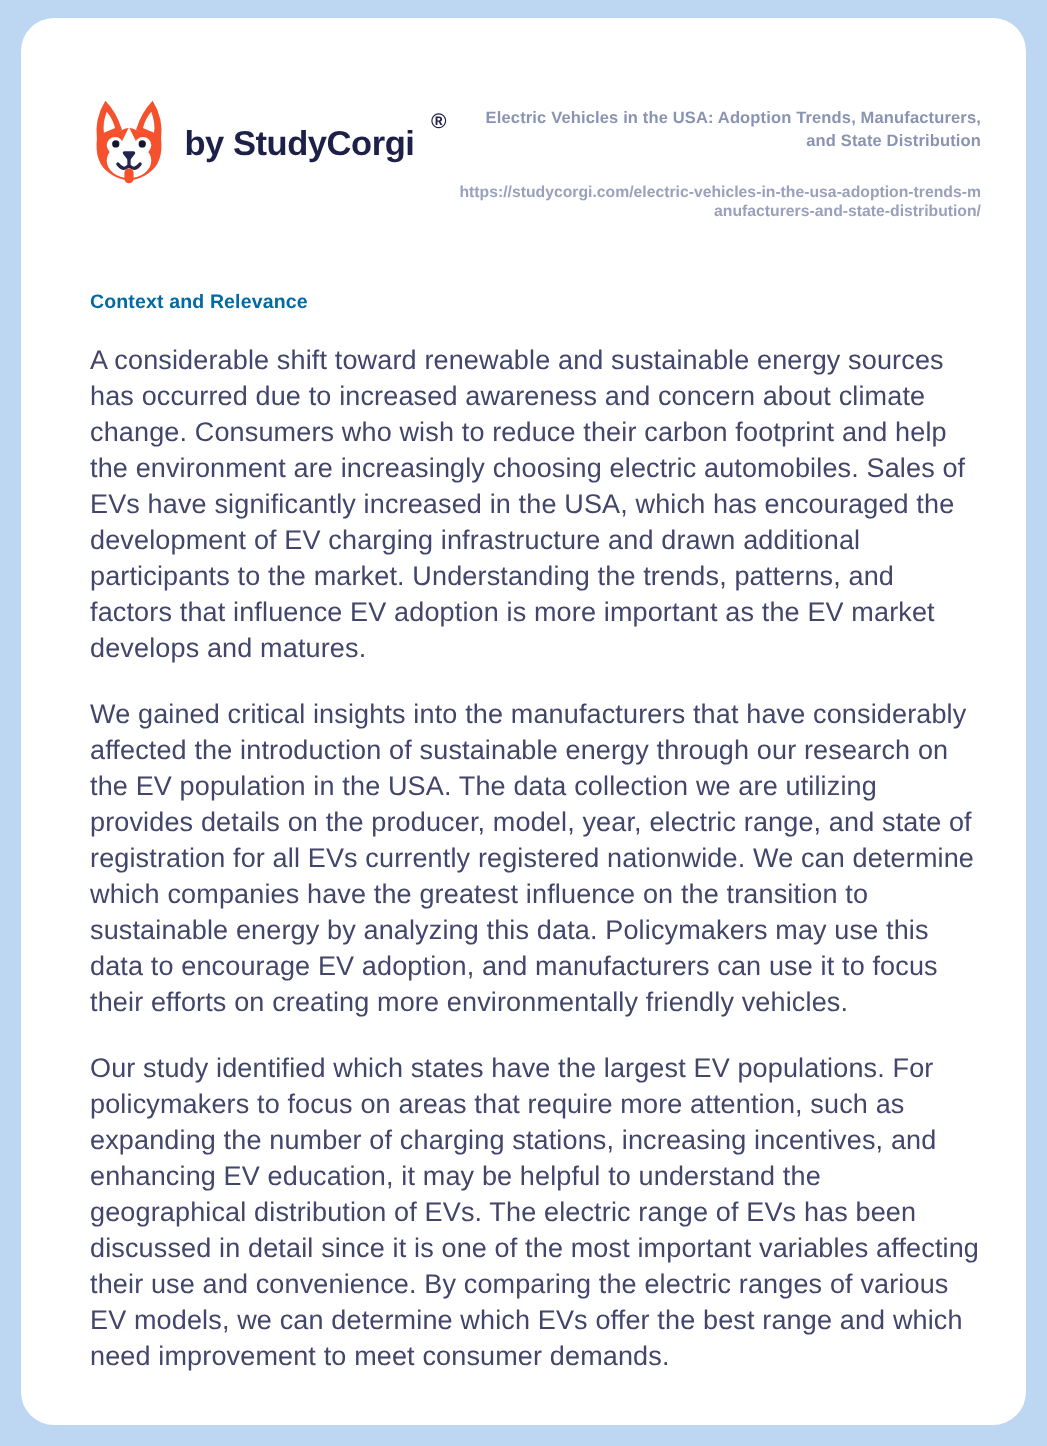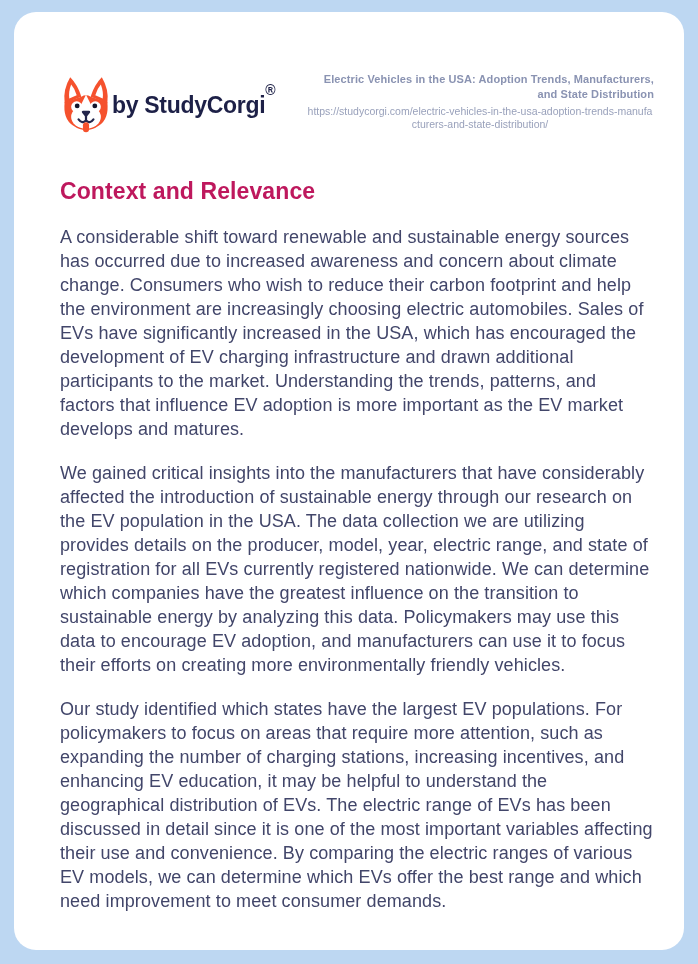--- a/index.html
+++ b/index.html
@@ -24,21 +24,21 @@
   }
   
   .header {
     display: flex;
     justify-content: space-between;
     align-items: flex-start;
   }
   .brand {
     display: flex;
     align-items: center;
-    margin-top: 10px;
+    gap: 11px;
   }
   .logo-icon svg { width: 52px; height: 58px; display: block; }
   .brand-text {
     font-size: 23px;
     font-weight: 800;
     color: #1d2047;
     letter-spacing: -0.3px;
     white-space: nowrap;
   }
   .reg-mark {
@@ -55,32 +55,31 @@
   }
   .doc-title {
     font-size: 11px;
     font-weight: 700;
     color: #8a93b2;
     line-height: 1.35;
     letter-spacing: 0.1px;
   }
   .doc-url {
     font-size: 10.5px;
-    font-weight: 400;
+    font-weight: 700;
     color: #99a1bb;
     line-height: 1.3;
-    margin-top: 3px;
+    margin-top: 20px;
     word-break: break-all;
-    text-align: center;
   }
   
   .article h2 {
-    font-size: 23px;
+    font-size: 13px;
     font-weight: 700;
-    color: #be185d;
+    color: #0369a1;
     margin: 44px 0 0 0;
     letter-spacing: 0.1px;
   }
   .article h2.h2-conclusion { margin-top: 34px; }
   .article p {
     font-size: 18px;
     color: #42466a;
     line-height: 24px;
     margin: 20px 0 0 0;
     max-width: 596px;

